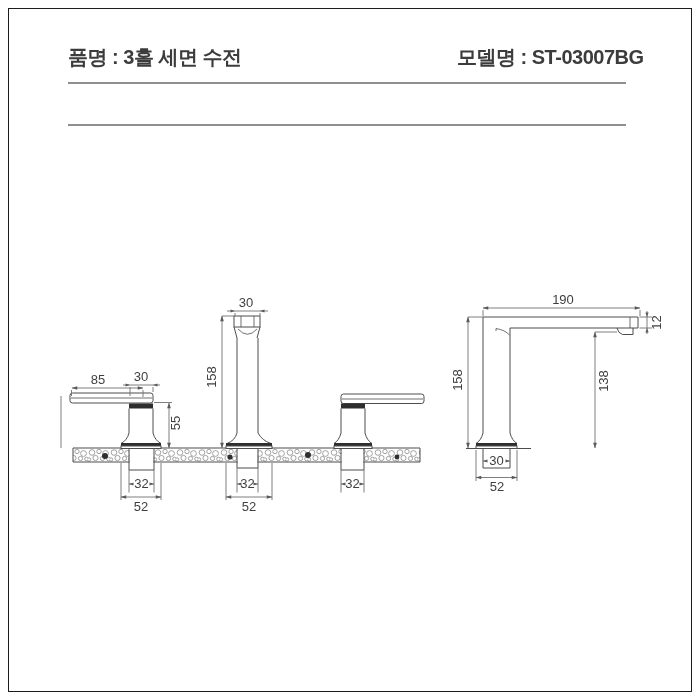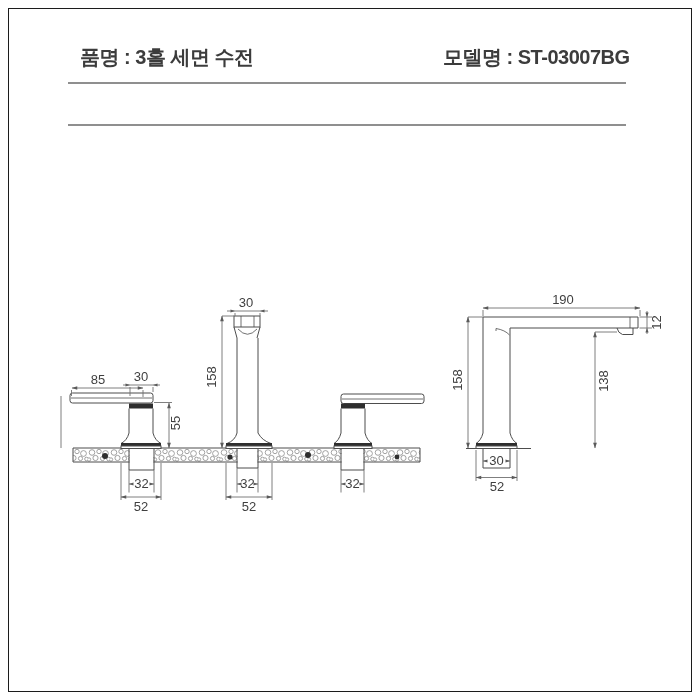--- a/index.html
+++ b/index.html
@@ -1,21 +1,21 @@
 <!DOCTYPE html>
 <html><head>
 <meta charset="utf-8">
 <style>
   html,body{margin:0;padding:0;background:#ffffff;}
   .sheet{position:relative;width:700px;height:700px;background:#ffffff;overflow:hidden;
          font-family:"Liberation Sans",sans-serif;}
   .frame{position:absolute;left:8px;top:8px;right:8px;bottom:8px;border:1.6px solid #1c1c1c;}
   .hdr{position:absolute;color:#3c3c3c;font-weight:bold;font-size:20px;letter-spacing:-0.5px;white-space:nowrap;}
-  .hdr.product{left:80px;top:44px;text-align:center;}
-  .hdr.model{left:443px;top:44px;}
+  .hdr.product{left:68px;top:44px;text-align:center;}
+  .hdr.model{left:457px;top:44px;}
   .hdr.color{left:68px;top:93px;}
   .rule{position:absolute;left:68px;width:558px;height:2px;background:#8f8f8f;}
   .rule.r1{top:82px;}
   .rule.r2{top:124px;}
   svg{position:absolute;left:0;top:0;}
   svg text{font-family:"Liberation Sans",sans-serif;font-size:13px;fill:#3f3f3f;}
   .ln{stroke:#4d4d4d;stroke-width:1;fill:none;}
   .thin{stroke:#4d4d4d;stroke-width:0.8;fill:none;}
   .dim{stroke:#707070;stroke-width:0.9;fill:none;}
   .solid{fill:#2e2e2e;stroke:none;}

